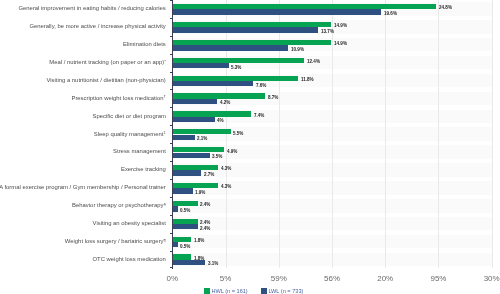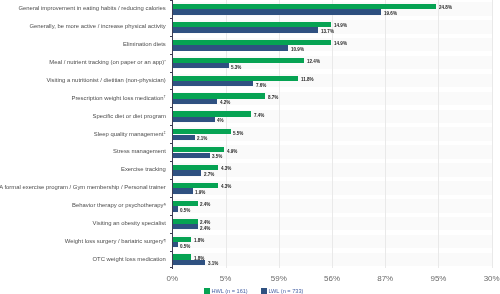--- a/index.html
+++ b/index.html
@@ -140,21 +140,21 @@
       <div class="cat" style="top: 202.173px;">Behavior therapy or psychotherapy<sup>§</sup></div>
       <div class="cat" style="top: 220.067px;">Visiting an obesity specialist</div>
       <div class="cat" style="top: 237.96px;">Weight loss surgery / bariatric surgery<sup>¶</sup></div>
       <div class="cat" style="top: 255.853px;">OTC weight loss medication</div>
     </div>
   <div id="xlabels">
       <div class="xlab" style="left: 172.3px;">0%</div>
       <div class="xlab" style="left: 225.533px;">5%</div>
       <div class="xlab" style="left: 278.767px;">59%</div>
       <div class="xlab" style="left: 332px;">56%</div>
-      <div class="xlab" style="left: 385.233px;">87%</div>
+      <div class="xlab" style="left: 385.233px;">20%</div>
       <div class="xlab" style="left: 438.467px;">95%</div>
       <div class="xlab" style="left: 491.7px;">30%</div>
     </div>
   <div id="legend">
       <div class="lgitem" style="left: 204px;">
         <span class="lgsw" style="background: rgb(6, 163, 83);"></span>
         <span class="lgtx">HWL (n = 161)</span>
       </div>
       <div class="lgitem" style="left: 261px;">
         <span class="lgsw" style="background: rgb(47, 81, 129);"></span>

